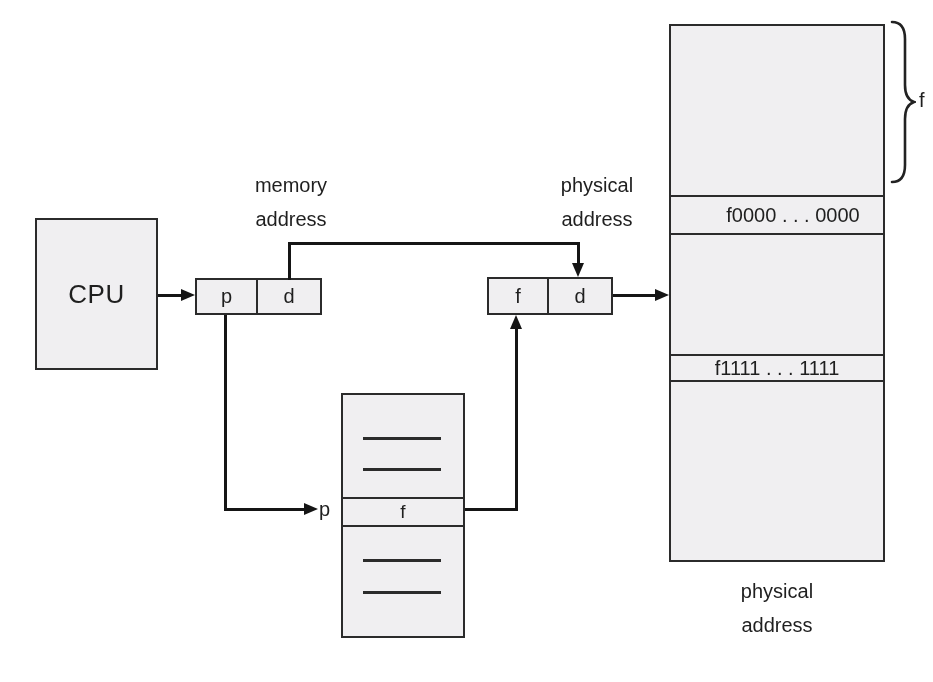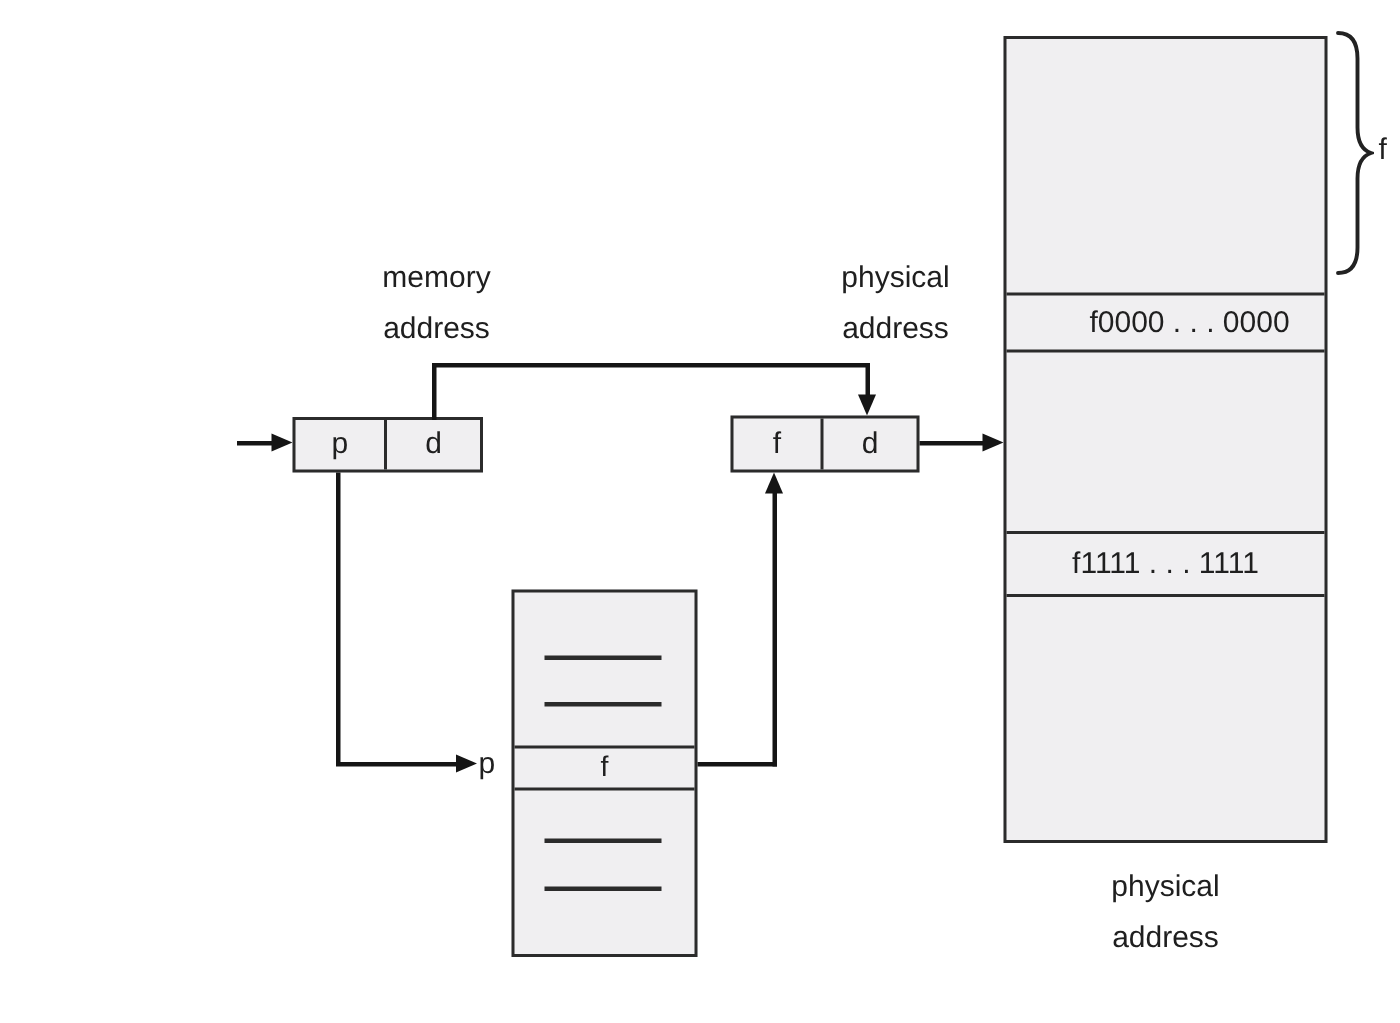--- a/index.html
+++ b/index.html
@@ -21,37 +21,40 @@
   .ah.down{border-left:6.5px solid transparent;border-right:6.5px solid transparent;border-top:14px solid #151515;}
   .ah.up{border-left:6.5px solid transparent;border-right:6.5px solid transparent;border-bottom:14px solid #151515;}
   .cpu-label{display:flex;width:100%;height:100%;align-items:center;justify-content:center;font-size:26px;letter-spacing:0.5px;}
   
   #memory{display:flex;flex-direction:column;}
   #memory .frame{box-sizing:border-box;display:flex;align-items:center;justify-content:center;font-size:20px;}
   #memory .frame.bordered{border-top:2px solid #2b2b2b;}
   #memory .f1{height:169px;}
   #memory .f2{height:38px;padding-left:32px;}
   #memory .f3{height:121px;}
-  #memory .f4{height:42px;text-align:center;}
+  #memory .f4{height:26px;text-align:center;}
   #memory .f5{flex:1;}
   
   #page-table{display:flex;flex-direction:column;}
   #page-table .pt-sec{box-sizing:border-box;}
   #page-table .pt-top{height:102px;}
   #page-table .pt-row{height:30px;border-top:2px solid #2b2b2b;border-bottom:2px solid #2b2b2b;
     display:flex;align-items:center;justify-content:center;font-size:19px;}
   #page-table .pt-bottom{flex:1;}
   .ph-line{position:absolute;height:2.5px;width:78px;background:#2b2b2b;}
   .small-label{position:absolute;font-size:20px;line-height:24px;}
 </style>
 </head>
 <body>
 
 <div id="canvas">
 
+  <div class="box" style="left:35px;top:218px;width:123px;height:152px;">
+    <div class="cpu-label">CPU</div>
+  </div>
 
   <div class="hline" style="left:158px;top:293.5px;width:25px;"></div>
   <div class="ah right" style="left:181px;top:288.5px;"></div>
 
   <div class="caption" style="left:231px;top:168px;width:120px;">
     <div>memory</div>
     <div>address</div>
   </div>
 
   <div class="reg" style="left:195px;top:278px;width:127px;height:37px;">

